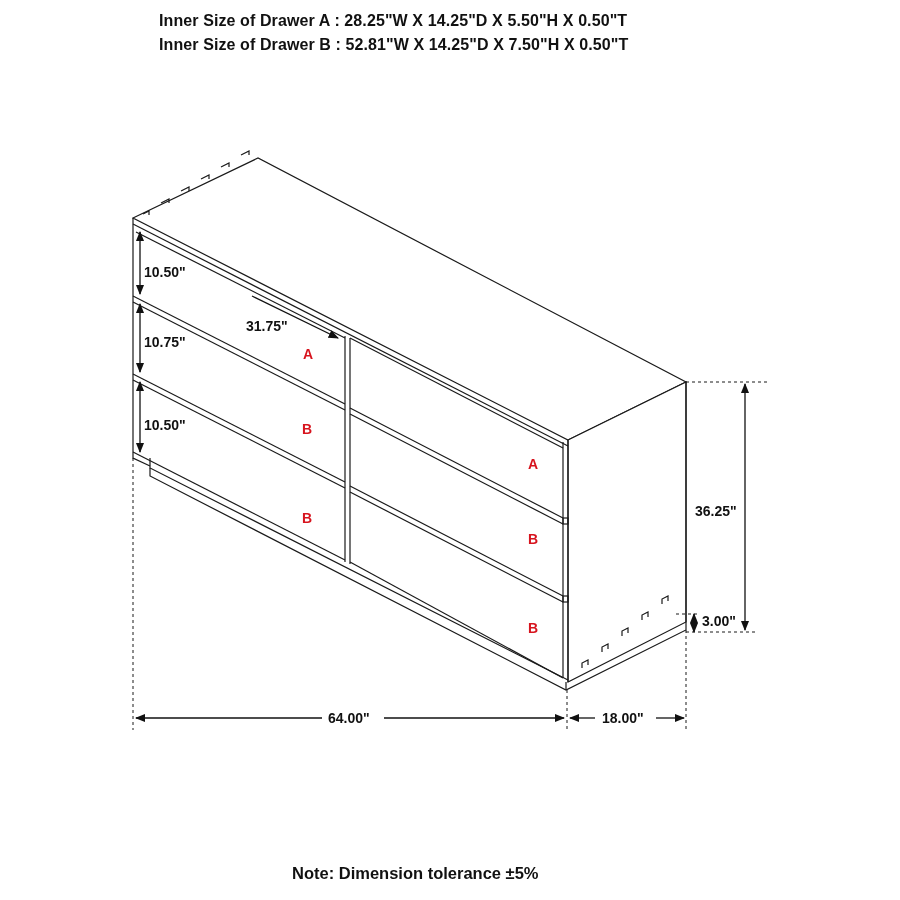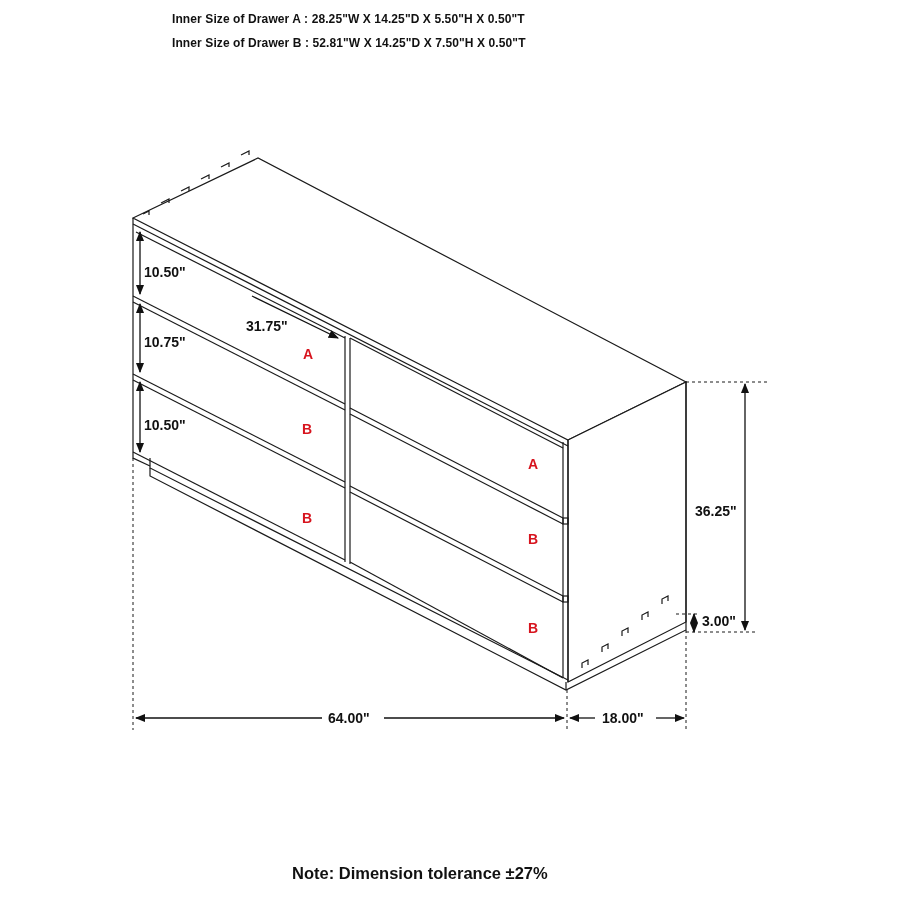--- a/index.html
+++ b/index.html
@@ -1,18 +1,18 @@
 <!DOCTYPE html>
 <html><head>
 <meta charset="utf-8">
 <style>
   html, body { margin: 0; padding: 0; background: #ffffff; }
   body { width: 900px; height: 900px; position: relative; overflow: hidden;
          font-family: "Liberation Sans", sans-serif; color: #111; }
-  .spec { position: absolute; left: 172px; font-weight: bold; font-size: 12px; letter-spacing: 0.1px; white-space: nowrap; text-align: right; }
+  .spec { position: absolute; left: 159px; font-weight: bold; font-size: 16px; letter-spacing: 0.1px; white-space: nowrap; text-align: right; }
   .spec.a { top: 12px; }
   .spec.b { top: 36px; }
   svg.drawing { position: absolute; left: 0; top: 0; }
   .dim { font-family: "Liberation Sans", sans-serif; font-weight: bold; font-size: 14px; fill: #111; }
   .lbl { font-family: "Liberation Sans", sans-serif; font-weight: bold; font-size: 14px; }
   .note { position: absolute; top: 864px; left: 292px; font-weight: bold; font-size: 16.5px; white-space: nowrap; }
 </style>
 </head>
 <body>
 
@@ -108,13 +108,13 @@
   <g fill="#d7141e">
     <text class="lbl" x="303" y="359">A</text>
     <text class="lbl" x="302" y="434">B</text>
     <text class="lbl" x="302" y="523">B</text>
     <text class="lbl" x="528" y="469">A</text>
     <text class="lbl" x="528" y="544">B</text>
     <text class="lbl" x="528" y="633">B</text>
   </g>
 </svg>
 
-<div class="note">Note: Dimension tolerance ±27%</div>
+<div class="note">Note: Dimension tolerance ±5%</div>
 
 </body></html>

